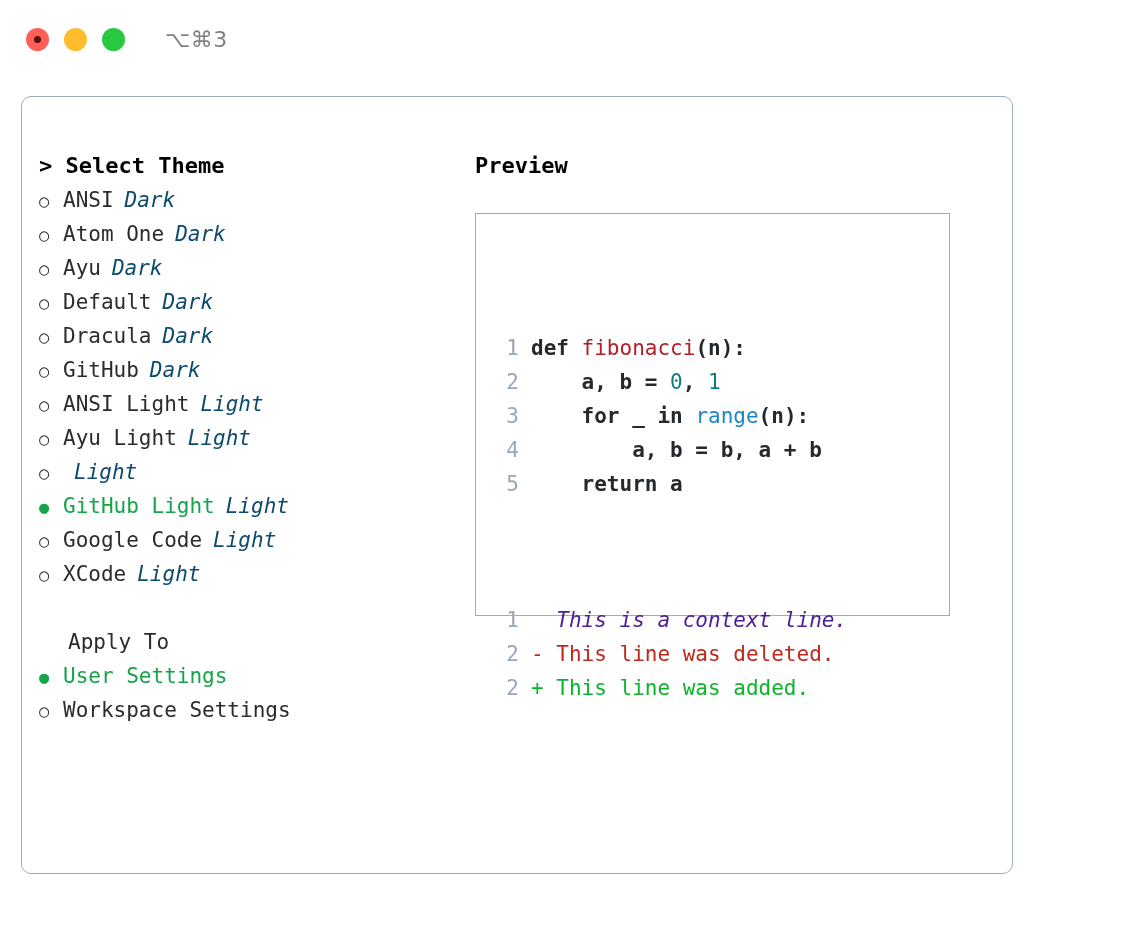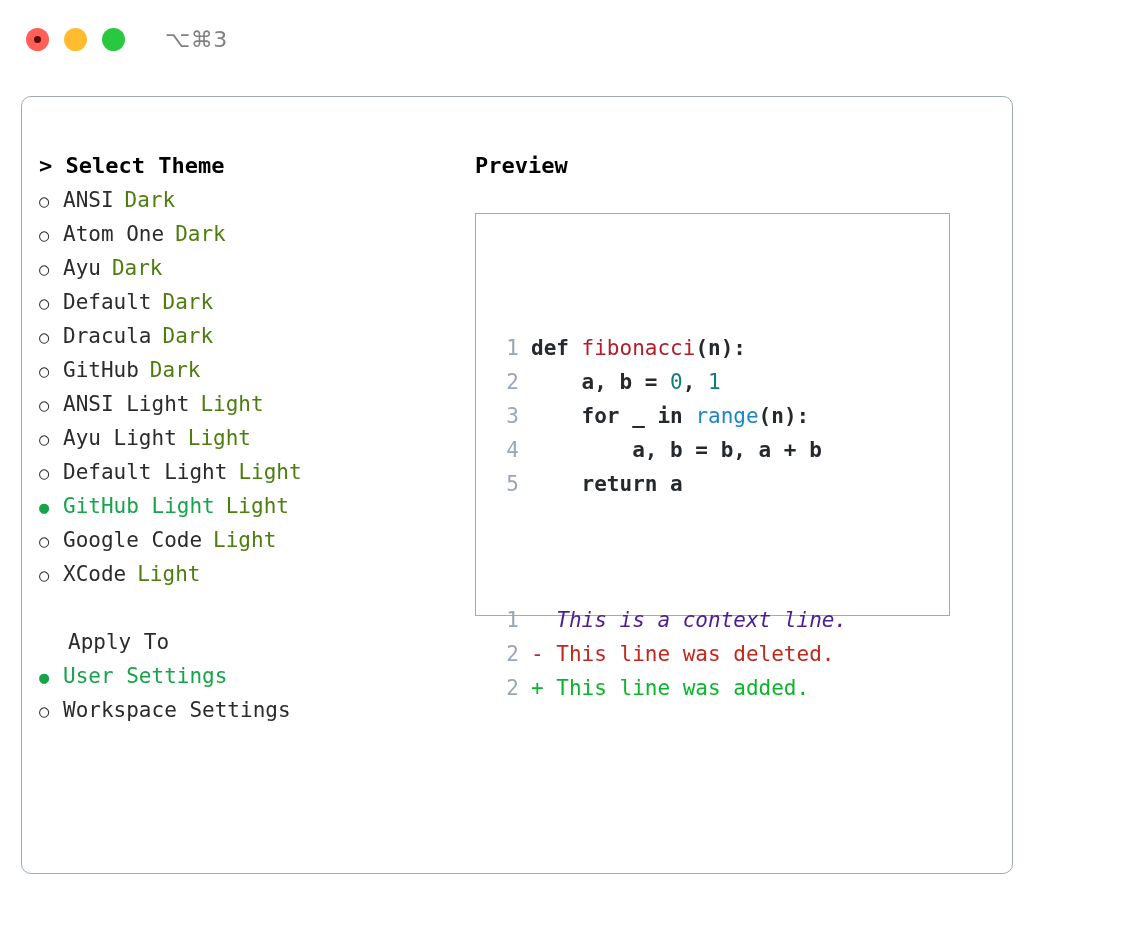--- a/index.html
+++ b/index.html
@@ -106,22 +106,23 @@
     width: 24px;
     flex: 0 0 24px;
     font-size: 17px;
     color: #2b2b2b;
     line-height: 34px;
   }
   .marker.sel { color: #16a34a; }
   .label { color: #2b2b2b; }
   .label.sel { color: #16a34a; }
   .suffix {
-    color: #4d7c0f;
+    color: #0c4a6e;
     margin-left: 11px;
+    font-style: italic;
   }
 
   .apply-header {
     font-size: 21px;
     color: #2b2b2b;
     line-height: 34px;
     height: 34px;
     padding-left: 29px;
     white-space: pre;
   }
@@ -206,21 +207,21 @@
 
       <div class="list" id="theme-list">
           <div class="row"><span class="marker">○</span><span class="label">ANSI</span><span class="suffix">Dark</span></div>
           <div class="row"><span class="marker">○</span><span class="label">Atom One</span><span class="suffix">Dark</span></div>
           <div class="row"><span class="marker">○</span><span class="label">Ayu</span><span class="suffix">Dark</span></div>
           <div class="row"><span class="marker">○</span><span class="label">Default</span><span class="suffix">Dark</span></div>
           <div class="row"><span class="marker">○</span><span class="label">Dracula</span><span class="suffix">Dark</span></div>
           <div class="row"><span class="marker">○</span><span class="label">GitHub</span><span class="suffix">Dark</span></div>
           <div class="row"><span class="marker">○</span><span class="label">ANSI Light</span><span class="suffix">Light</span></div>
           <div class="row"><span class="marker">○</span><span class="label">Ayu Light</span><span class="suffix">Light</span></div>
-          <div class="row"><span class="marker">○</span><span class="label">Default Light</span><span class="suffix">Light</span></div>
+          <div class="row"><span class="marker">○</span><span class="suffix">Light</span></div>
           <div class="row"><span class="marker sel">●</span><span class="label sel">GitHub Light</span><span class="suffix">Light</span></div>
           <div class="row"><span class="marker">○</span><span class="label">Google Code</span><span class="suffix">Light</span></div>
           <div class="row"><span class="marker">○</span><span class="label">XCode</span><span class="suffix">Light</span></div>
         </div>
 
       <div class="spacer-block"></div>
 
       <div class="apply-header">Apply To</div>
 
       <div class="list" id="apply-list">

